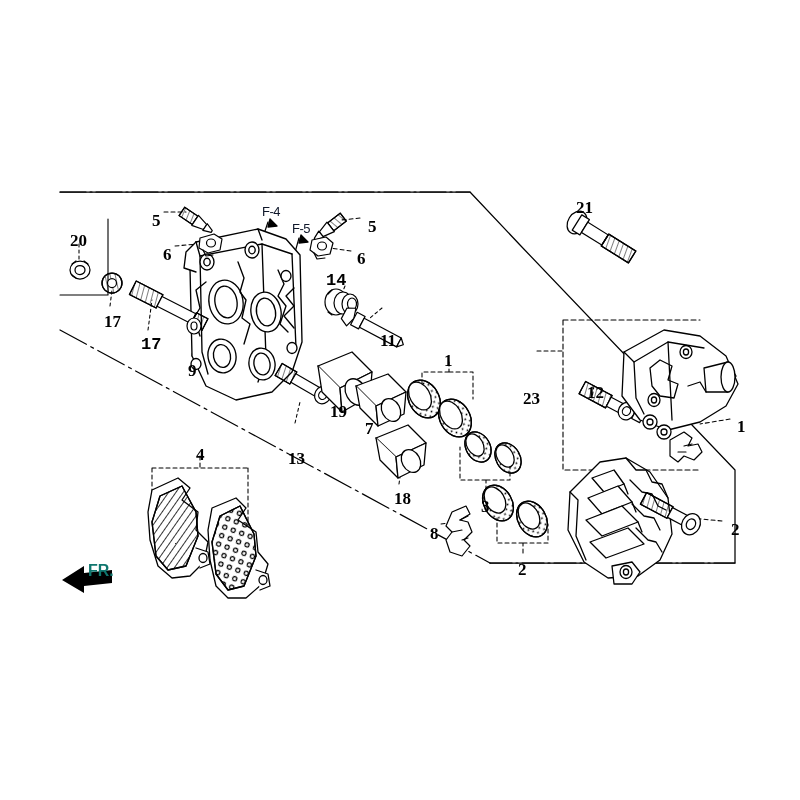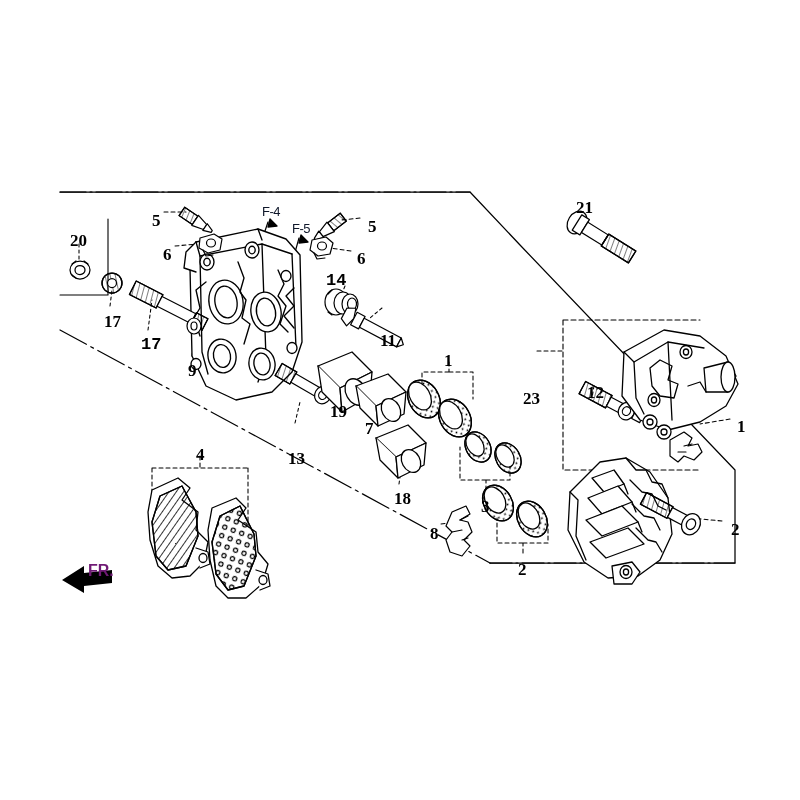--- a/index.html
+++ b/index.html
@@ -5,21 +5,21 @@
   html,body{margin:0;padding:0;background:#ffffff;}
   body{width:800px;height:800px;overflow:hidden;
        font-family:"Liberation Sans",sans-serif;}
   #sheet{position:relative;width:800px;height:800px;background:#ffffff;}
   #art{position:absolute;left:0;top:0;width:800px;height:800px;}
   .lbl{position:absolute;font-family:"Liberation Serif",serif;font-weight:bold;
        font-size:17px;color:#000;line-height:1;white-space:nowrap;}
   .sect{position:absolute;font-family:"Liberation Sans",sans-serif;font-weight:normal;
         font-size:13px;color:#0f172a;letter-spacing:-.5px;white-space:nowrap;}
   .frtxt{position:absolute;font-family:"Liberation Sans",sans-serif;font-weight:bold;
-         font-size:16px;color:#701a75;white-space:nowrap;}
+         font-size:16px;color:#0f766e;white-space:nowrap;}
 </style>
 </head>
 <body>
 
 <div id="sheet">
 
   <svg id="art" viewBox="0 0 800 800" xmlns="http://www.w3.org/2000/svg">
     <defs>
       <pattern id="hatchDiag" width="6" height="6" patternUnits="userSpaceOnUse" patternTransform="rotate(35)">
         <line x1="0" y1="0" x2="0" y2="6" stroke="#000" stroke-width="1.6"></line>

